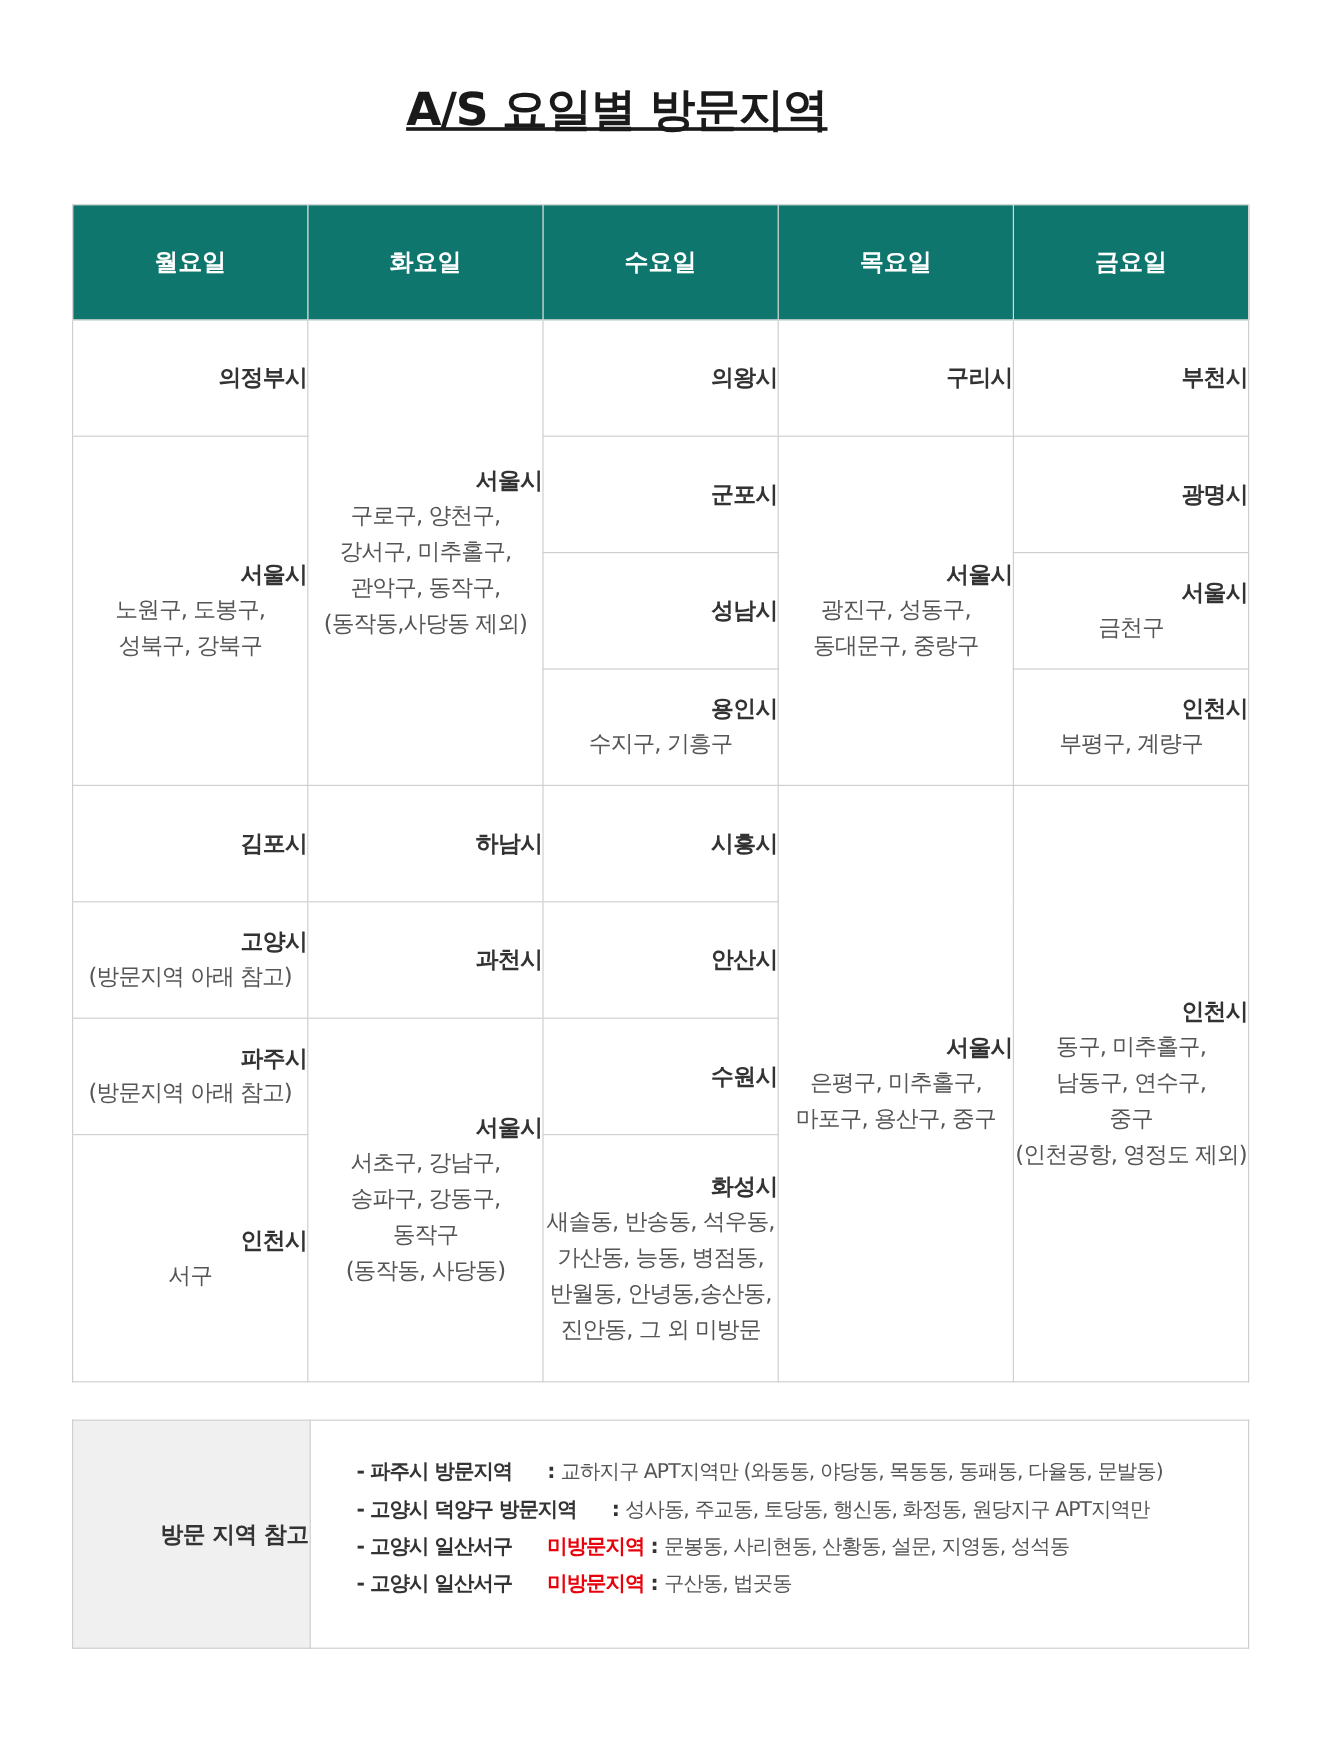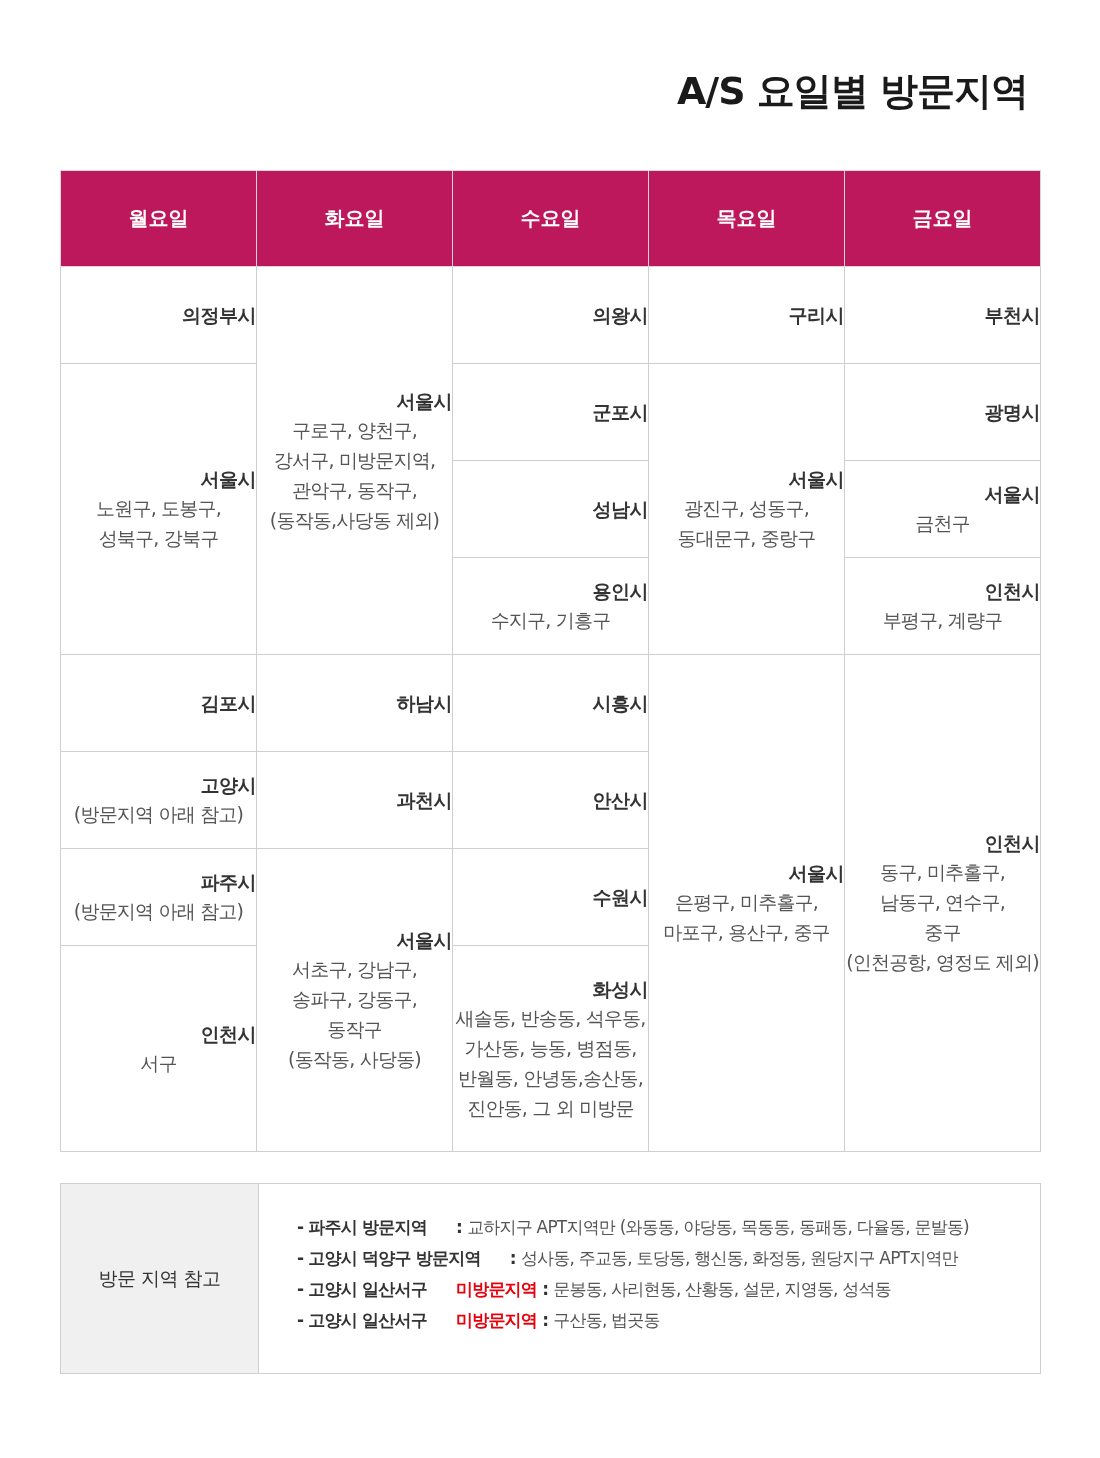--- a/index.html
+++ b/index.html
@@ -1,26 +1,26 @@
 <!DOCTYPE html>
 <html><head>
 <meta charset="utf-8">
 <style>
   html,body{margin:0;padding:0;background:#ffffff;}
   body{width:1100px;height:1458px;position:relative;font-family:"DejaVu Sans","Liberation Sans",sans-serif;color:#333;}
-  .title{position:absolute;left:0;top:66px;width:1028px;text-align:right;font-size:38px;font-weight:bold;color:#1a1a1a;letter-spacing:-1px;}
+  .title{position:absolute;left:0;top:66px;width:1028px;text-align:center;font-size:38px;font-weight:bold;color:#1a1a1a;letter-spacing:-1px;text-decoration:underline;}
   table.sched{position:absolute;left:60px;top:170px;width:981px;border-collapse:collapse;table-layout:fixed;}
   table.sched th,table.sched td{border:1px solid #cfcfcf;text-align:center;vertical-align:middle;padding:0;}
-  table.sched th{background:#be185d;color:#fff;font-size:20px;font-weight:bold;height:95px;border-color:#d6d6d6;}
+  table.sched th{background:#0f766e;color:#fff;font-size:20px;font-weight:bold;height:95px;border-color:#d6d6d6;}
   table.sched td{height:96px;background:#fff;}
   .city{display:block;font-size:19px;color:#333;font-weight:bold;line-height:28px;letter-spacing:-0.5px;text-align:right;}
   .sub{display:block;font-size:19px;color:#555;line-height:30px;letter-spacing:-0.8px;}
   .ref{position:absolute;left:60px;top:1183px;width:981px;height:191px;border-collapse:collapse;table-layout:fixed;}
   .ref td{border:1px solid #cfcfcf;}
-  .ref .lbl{width:195px;background:#f0f0f0;text-align:center;font-size:19px;font-weight:normal;color:#333;letter-spacing:-0.5px;}
+  .ref .lbl{width:195px;background:#f0f0f0;text-align:right;font-size:19px;font-weight:bold;color:#333;letter-spacing:-0.5px;}
   .ref .body{padding:0 0 10px 38px;vertical-align:middle;}
   .line{font-size:17px;line-height:31px;color:#555;letter-spacing:-0.8px;white-space:nowrap;}
   .line b{color:#333;}
   .line .red{color:#e8000b;font-weight:bold;margin-left:24px;}
 </style>
 </head>
 <body>
 
 <div class="title">A/S 요일별 방문지역</div>
 
@@ -34,21 +34,21 @@
     <th>금요일</th>
   </tr>
 
   <tr>
     <td>
           <span class="city">의정부시</span>
         </td>
     <td rowspan="4">
       <span class="city">서울시</span>
       <span class="sub">구로구, 양천구,</span>
-      <span class="sub">강서구, 미방문지역,</span>
+      <span class="sub">강서구, 미추홀구,</span>
       <span class="sub">관악구, 동작구,</span>
       <span class="sub">(동작동,사당동 제외)</span>
     </td>
     <td>
           <span class="city">의왕시</span>
         </td>
     <td>
           <span class="city">구리시</span>
         </td>
     <td>

